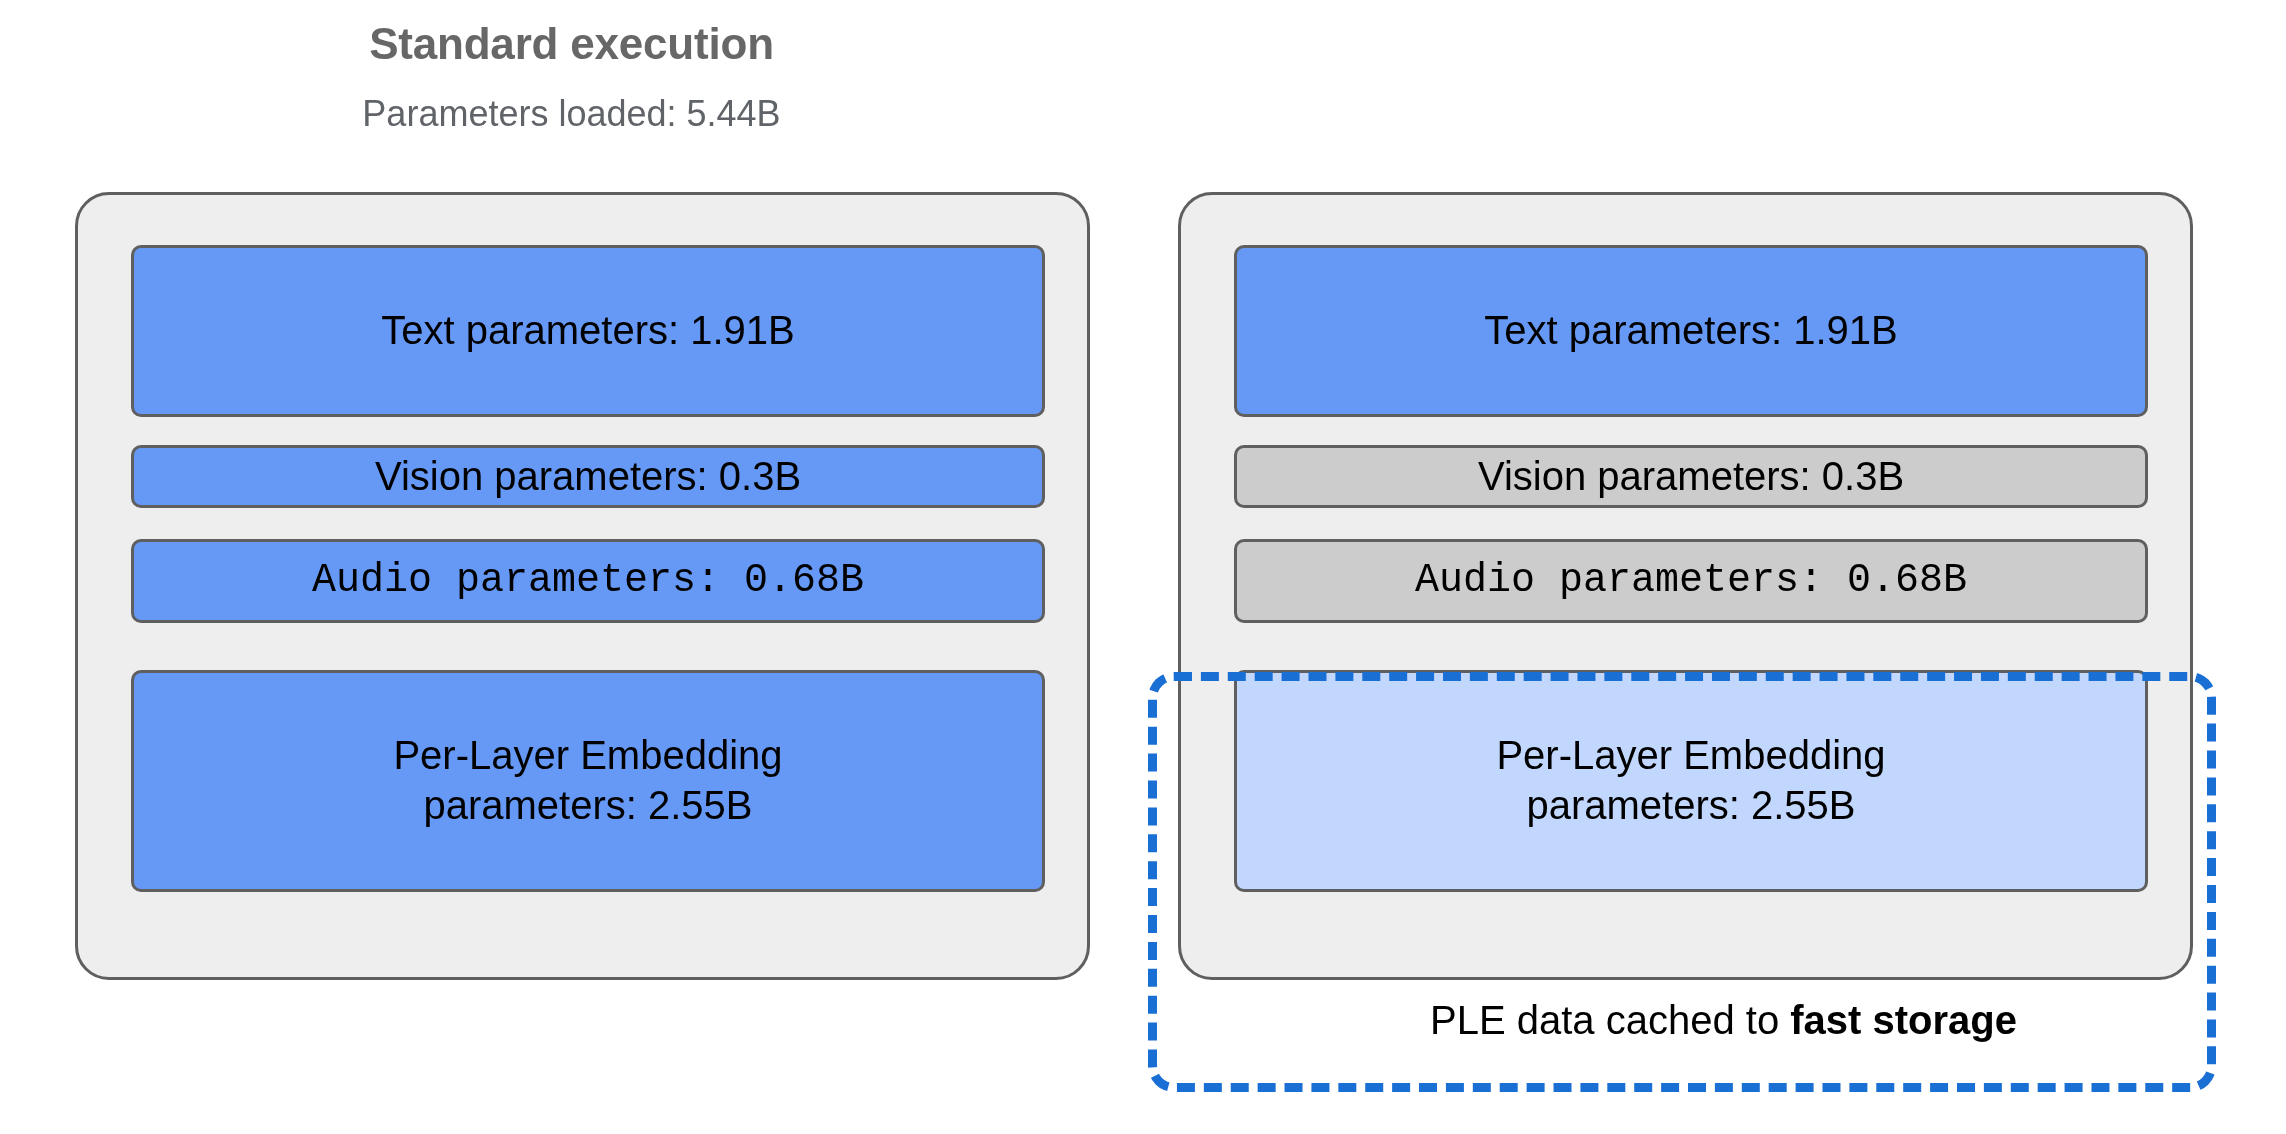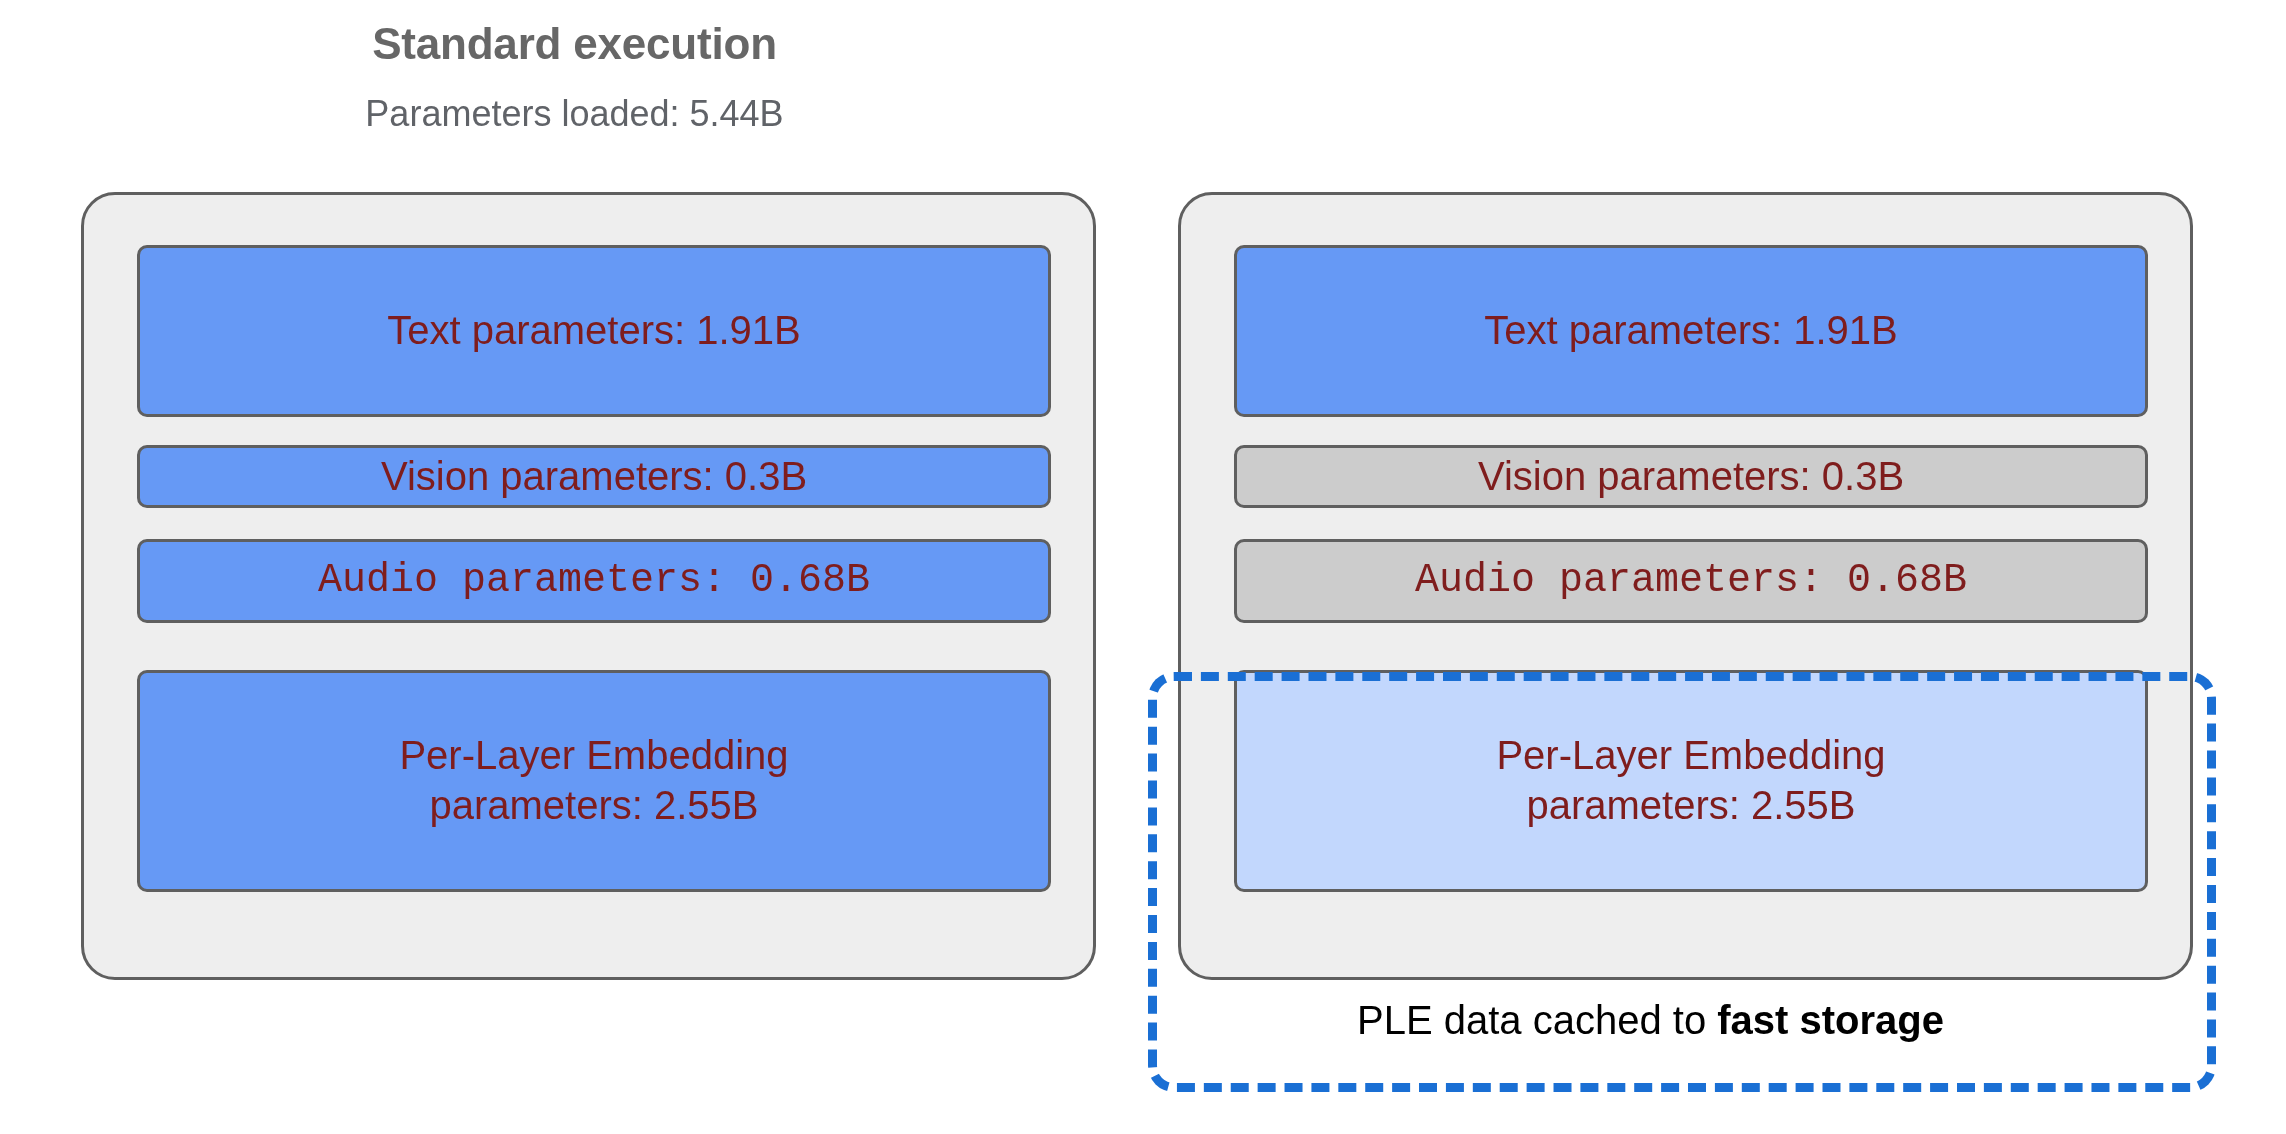--- a/index.html
+++ b/index.html
@@ -20,21 +20,20 @@
     inset: 0;
     display: flex;
     flex-direction: row;
   }
 
   .panel {
     position: relative;
     width: 1143px;
     height: 797px;
     box-sizing: border-box;
-    margin-left: 6px;
   }
 
   .panel-head {
     position: absolute;
     left: 0;
     right: 0;
     top: 0;
     text-align: center;
   }
 
@@ -86,21 +85,21 @@
 
   
   .block {
     box-sizing: border-box;
     border: 3px solid #5f5f5f;
     border-radius: 10px;
     display: flex;
     align-items: center;
     justify-content: center;
     text-align: center;
-    color: #7f1d1d;
+    color: #000000;
     font-size: 40px;
     line-height: 1.24;
     flex: none;
   }
 
   .block--blue   { background: #6699f5; }
   .block--gray   { background: #cccccc; }
   .block--lightblue { background: #c2d7fd; }
 
   .block--text  { height: 172px; }
@@ -121,21 +120,21 @@
     height: 420px;
     border: 9px dashed #1a6fd4;
     border-radius: 26px;
     box-sizing: border-box;
     pointer-events: none;
     background: transparent;
   }
 
   .cache-caption {
     position: absolute;
-    left: 1128px;
+    left: 1201px;
     width: 1045px;
     top: 1000px;
     text-align: center;
     font-size: 40px;
     color: #000000;
     line-height: 1;
   }
   .cache-caption b { font-weight: bold; }
 </style>
 </head>

